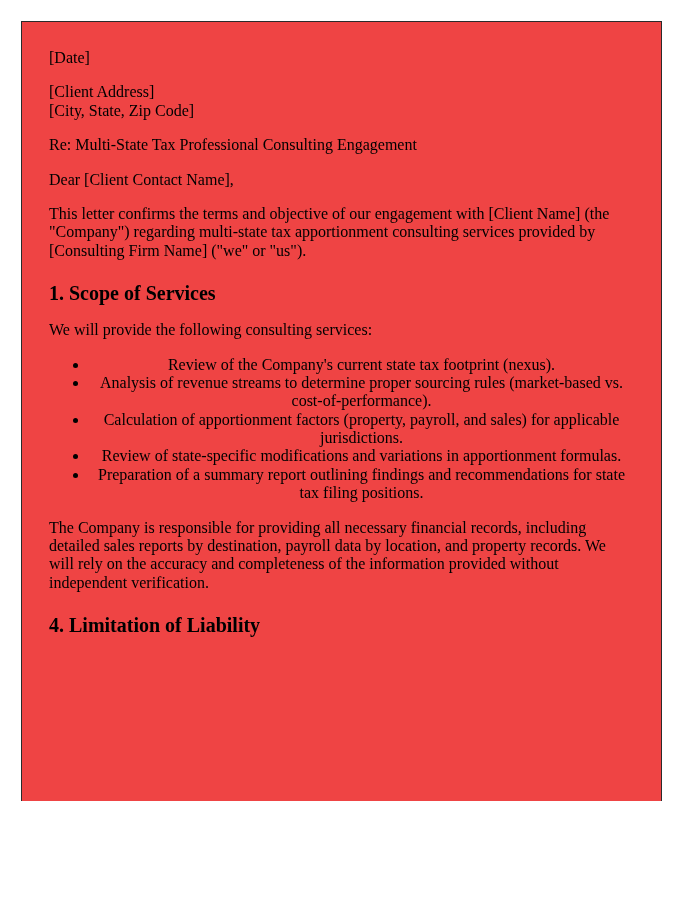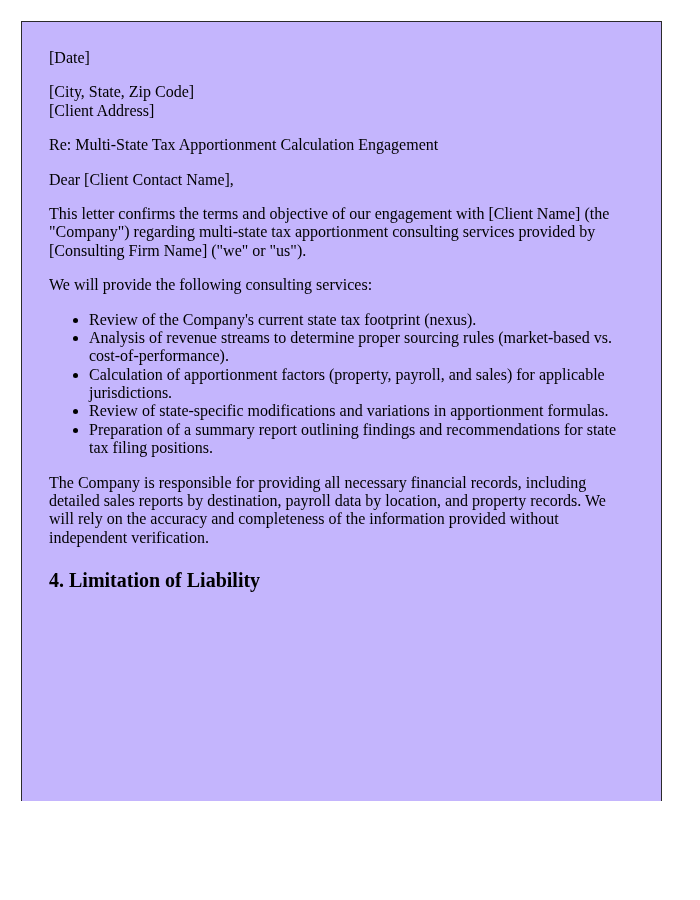--- a/index.html
+++ b/index.html
@@ -13,21 +13,21 @@
   .page {
     box-sizing: border-box;
     margin-left: 21px;
     margin-top: 21px;
     width: 641px;
     height: 780px;
     border: 1px solid #2b2b2b;
     border-bottom: none;
     padding: 27px 27px 0 27px;
     overflow: hidden;
-    background: #c4b5fd;
+    background: #ef4444;
     font-family: "Liberation Serif", "DejaVu Serif", serif;
     font-size: 16px;
     line-height: 1.15;
     color: #000000;
   }
   .page p {
     margin: 16px 0;
   }
   .page p.first {
     margin-top: 0;
@@ -36,47 +36,49 @@
     font-family: "Liberation Serif", "DejaVu Serif", serif;
     font-size: 20px;
     font-weight: bold;
     margin: 22px 0 14px 0;
     line-height: 1.15;
   }
   ul.bullet-list {
     margin: 16px 0;
     padding-left: 40px;
     list-style-type: disc;
+    text-align: center;
   }
   ul.bullet-list li {
     margin: 0;
     padding: 0;
   }
   .recipient-line {
     display: block;
   }
 </style>
 </head>
 <body>
 
 <div class="page">
 
   <p class="first">[Date]</p>
 
   <p>
+    <span class="recipient-line">[Client Address]</span>
     <span class="recipient-line">[City, State, Zip Code]</span>
-    <span class="recipient-line">[Client Address]</span>
   </p>
 
-  <p>Re: Multi-State Tax Apportionment Calculation Engagement</p>
+  <p>Re: Multi-State Tax Professional Consulting Engagement</p>
 
   <p>Dear [Client Contact Name],</p>
 
   <p>This letter confirms the terms and objective of our engagement with [Client Name] (the "Company") regarding multi-state tax apportionment consulting services provided by [Consulting Firm Name] ("we" or "us").</p>
 
+  <div class="section-heading">1. Scope of Services</div>
 
   <p>We will provide the following consulting services:</p>
 
   <ul class="bullet-list">
     <li>Review of the Company's current state tax footprint (nexus).</li>
     <li>Analysis of revenue streams to determine proper sourcing rules (market-based vs. cost-of-performance).</li>
     <li>Calculation of apportionment factors (property, payroll, and sales) for applicable jurisdictions.</li>
     <li>Review of state-specific modifications and variations in apportionment formulas.</li>
     <li>Preparation of a summary report outlining findings and recommendations for state tax filing positions.</li>
   </ul>

